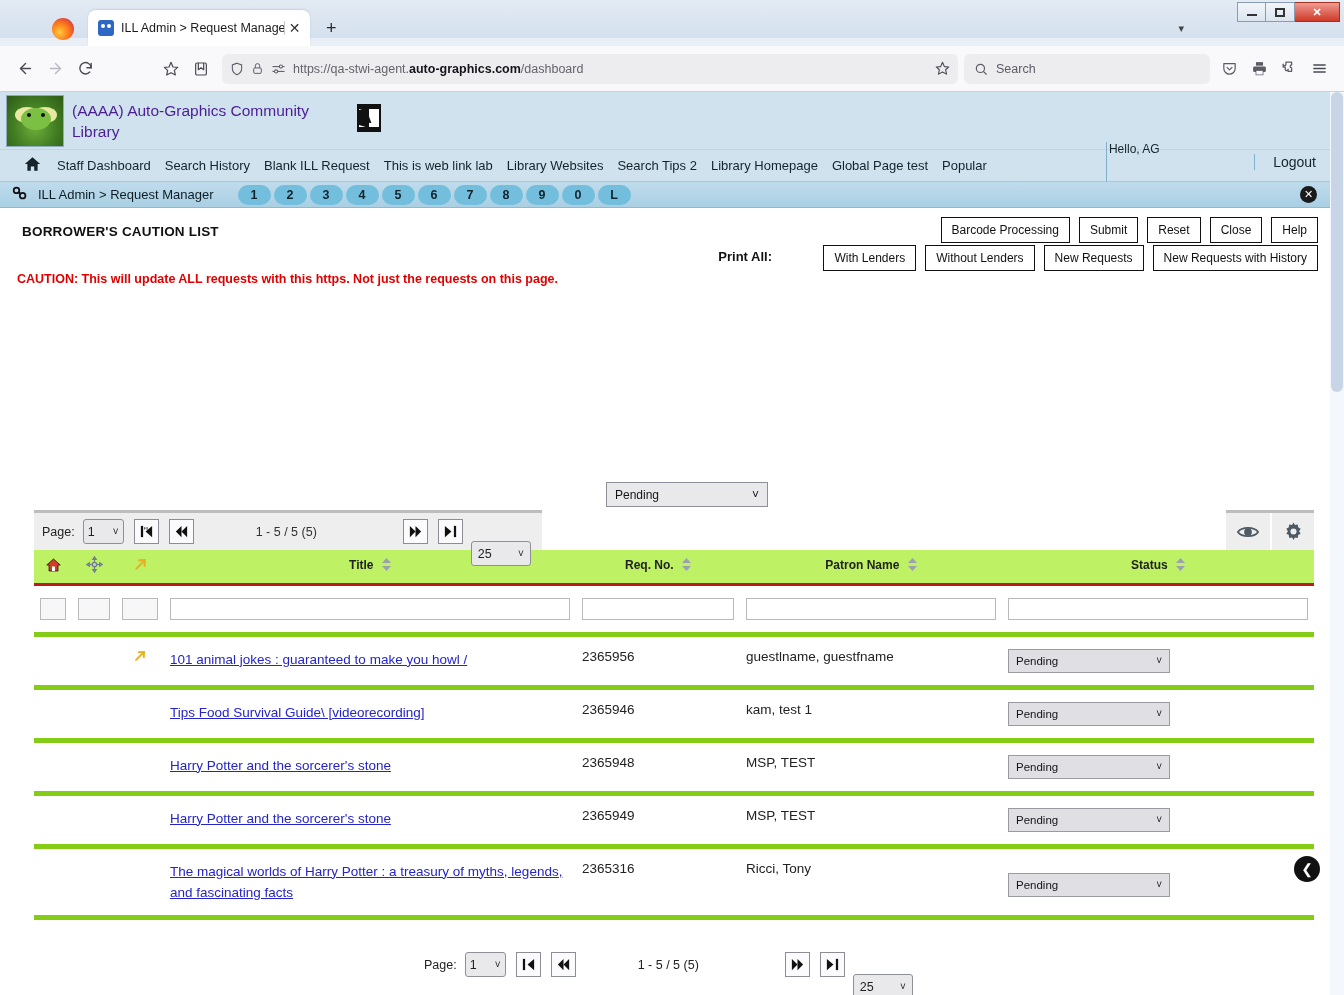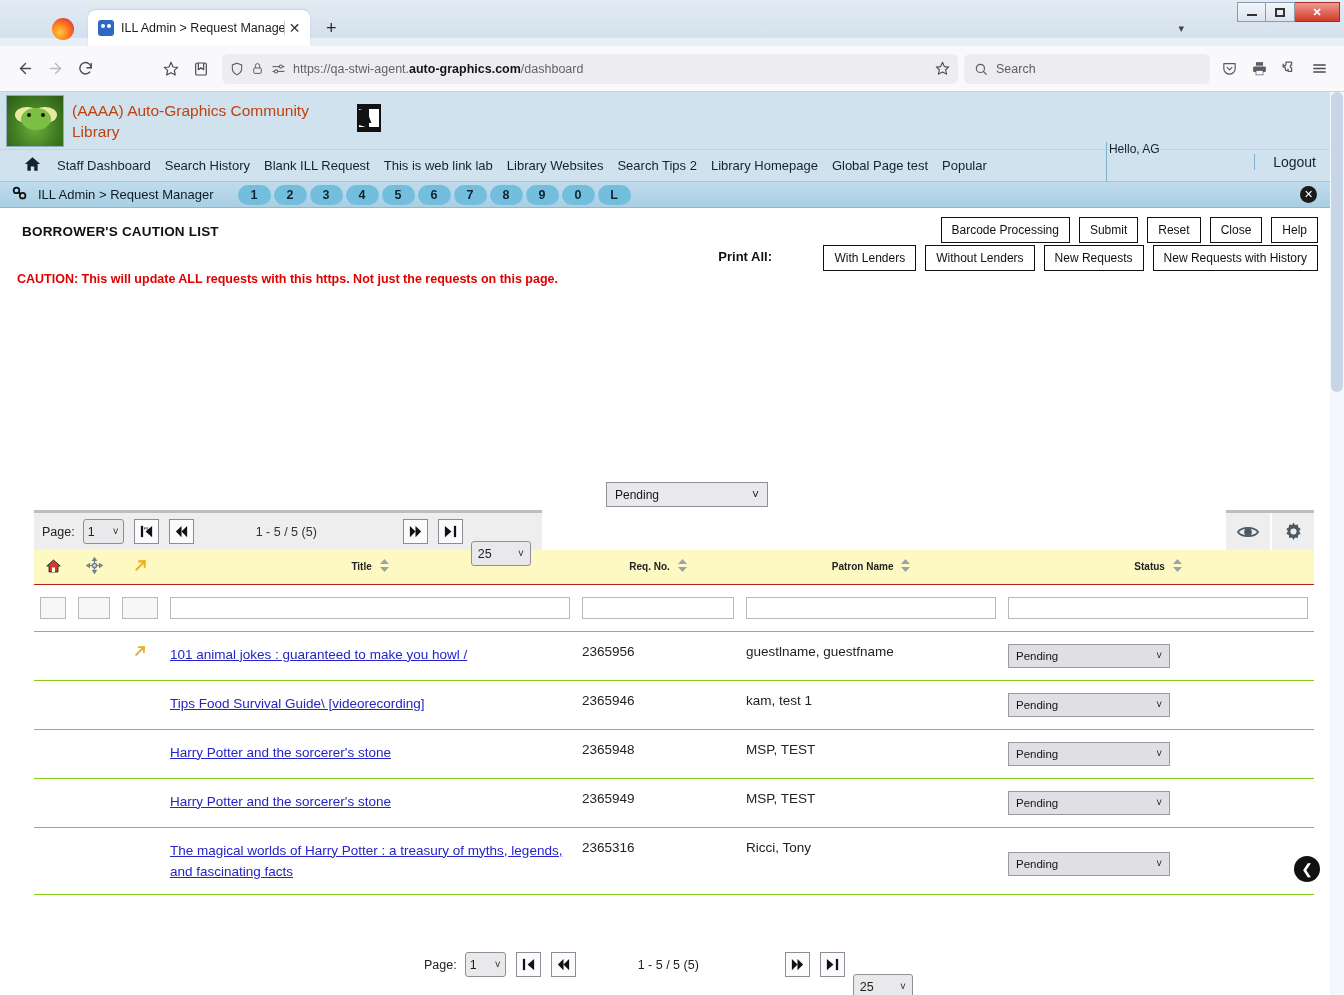--- a/index.html
+++ b/index.html
@@ -151,21 +151,21 @@
     border-radius:50%; background:#7cc043;
     box-shadow: -9px -4px 0 -3px #e8e8a0, 9px -4px 0 -3px #e8e8a0;
   }
   .applogo::after{
     content:''; position:absolute; left:20px; top:17px; width:4px; height:4px;
     border-radius:50%; background:#111;
     box-shadow: 14px 0 0 0 #111;
   }
   .appname {
     position: absolute; left: 72px; top: 8px; width: 270px;
-    font-size: 15.5px; color: #c2410c; line-height: 21px;
+    font-size: 15.5px; color: #4c1d95; line-height: 21px;
   }
   .search-pill {
     position: absolute; left: 390px; top: 99px;
     width: 820px; height: 31px;
     background: #8dc5de; border-radius: 16px;
     display: flex; align-items: center;
   }
   .sp-scope {
     width: 150px; padding-left: 18px; font-size: 13px; color: #15232b;
   }
@@ -301,40 +301,40 @@
   }
   .eg-cell {
     width: 44px; background: #eeeeee;
     display: flex; align-items: center; justify-content: center;
     cursor: pointer;
   }
   .eg-cell + .eg-cell { border-left: 2px solid #fff; }
 
   table.grid { width: 1280px; border-collapse: collapse; table-layout: fixed; }
   table.grid th {
-    background: #fef9c3; border-bottom: 1px solid #b91c1c;
-    font-size: 10px; font-weight: 700; color: #222;
+    background: #bef264; border-bottom: 3px solid #b91c1c;
+    font-size: 12px; font-weight: 700; color: #222;
     height: 34px; padding: 0 6px; vertical-align: middle;
   }
   th.c-icon { width: 38px; }
   th.c-title { width: 432px; }
   th.c-req { width: 162px; }
   th.c-patron { width: 260px; }
   th.c-status { width: 278px; }
   .sorticon { display: inline-block; margin-left: 5px; vertical-align: -2px; }
   .filter-row td { padding: 2px 3px; background: #fff; border-bottom: 3px solid #bdbdbd; }
   .filter-row input {
     width: 100%; height: 22px; border: 1px solid #b8b8be; background: #fff;
     font-size: 12px; padding: 0 4px;
     font-family: "Liberation Sans", sans-serif;
   }
   .filter-row td.blank { width: 38px; }
   .filter-row td.blank input { background: #f7f7f8; }
   table.grid td {
-    border-bottom: 1px solid #84cc16;
+    border-bottom: 5px solid #84cc16;
     font-size: 13.5px; color: #222; padding: 12px 6px; vertical-align: top;
   }
   td.c-title a {
     color: #2424c8; text-decoration: underline; cursor: pointer;
     font-size: 13.5px; line-height: 21px;
   }
   td.c-req { text-align: left; padding-left: 8px; color: #333; }
   td.c-patron { padding-left: 10px; }
   .row-select {
     width: 162px; height: 24px;

